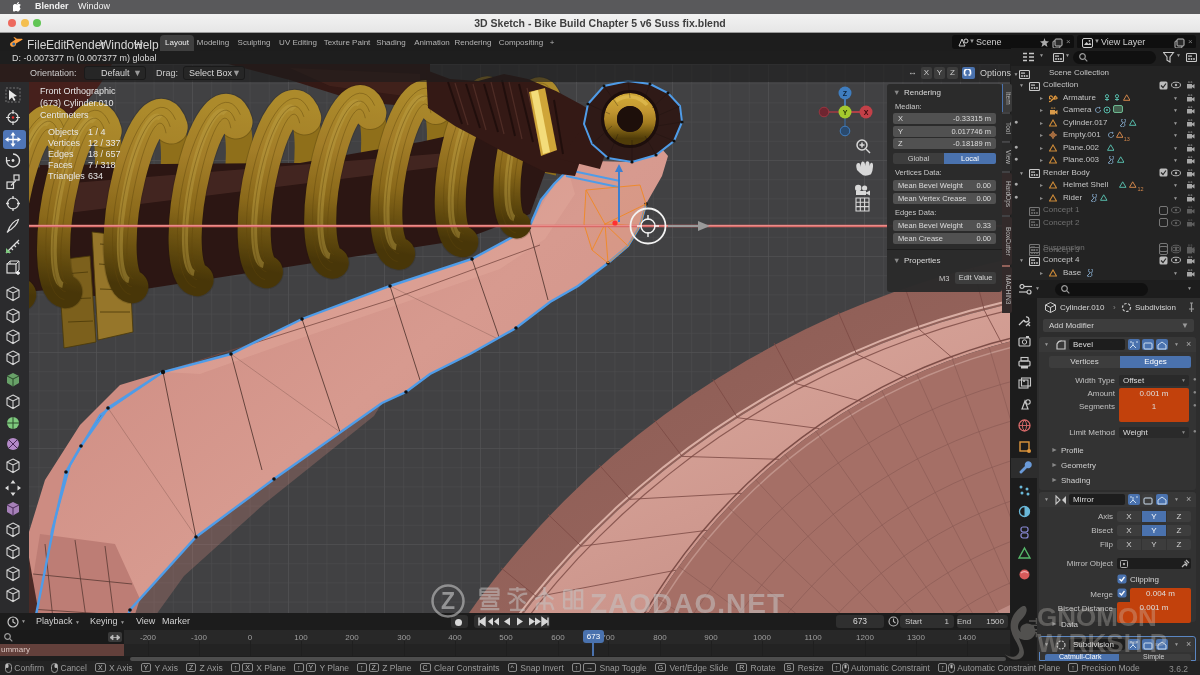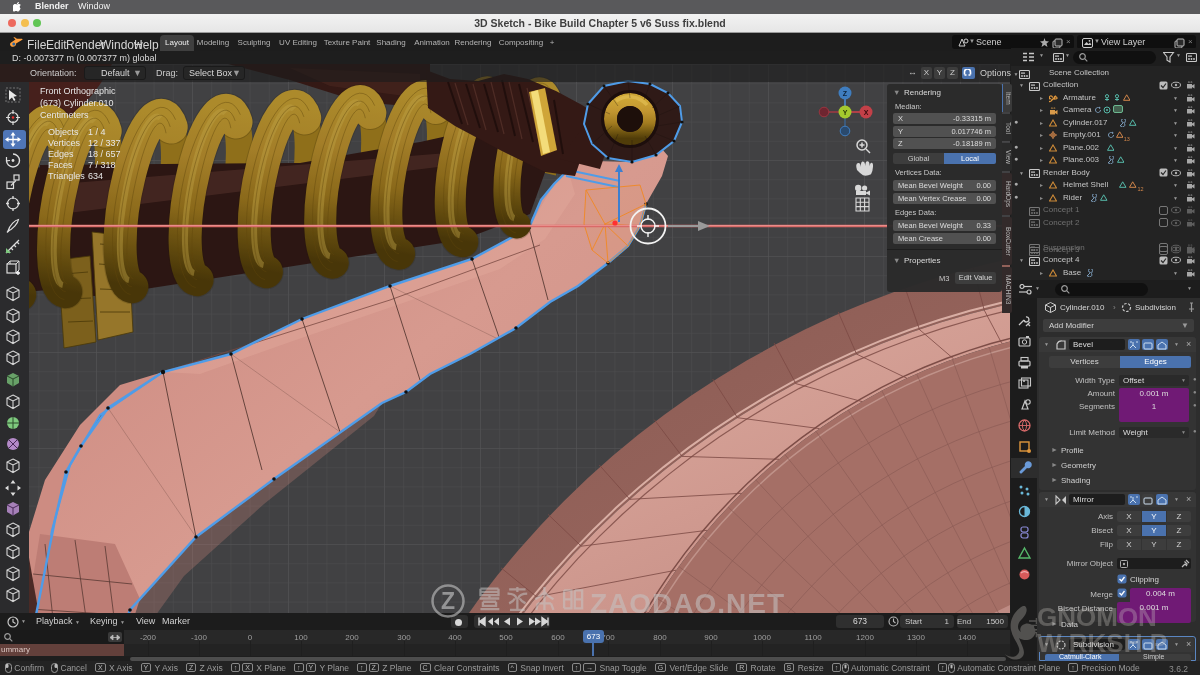--- a/index.html
+++ b/index.html
@@ -22,21 +22,21 @@
 .nprow{position:absolute;left:6px;width:103px;height:11px;background:#515151;border-radius:2px;color:#dcdcdc;line-height:11px}
 .nprow .lb{margin-left:5px}.nprow .vl{float:right;margin-right:5px}
 .ntabs{left:1002px;top:84px;width:10px;z-index:6;font-size:6.5px;color:#b8b8b8}
 .ntab{position:absolute;left:0;width:10px;writing-mode:vertical-rl;text-align:center;background:#2a2a2a;border-radius:0 2px 2px 0}
 .outliner{left:1011px;top:48px;width:189px;height:232px;background:#232323;font-size:8px;color:#c5c5c5;z-index:3}
 .ol-head{position:absolute;left:0;top:0;width:189px;height:18px;background:#1d1d1d}
 .orow{position:absolute;left:0;height:12.4px;line-height:12.4px;white-space:nowrap}
 .orow.gray{color:#707070}
 .props{left:1011px;top:280px;width:189px;height:381px;background:#2d2d2d;font-size:8px;color:#c5c5c5;z-index:3}
 .ptabs{position:absolute;left:0;top:18px;width:26px;height:363px;background:#1c1c1c}
-.pfld{position:absolute;background:#701a75;border-radius:2px;color:#dfdfdf;line-height:11px;height:21px}
+.pfld{position:absolute;background:#c2410c;border-radius:2px;color:#dfdfdf;line-height:11px;height:21px}
 .pbtn{position:absolute;background:#3d3d3d;border-radius:2px;color:#d5d5d5;text-align:center}
 .blue{background:#4a72ae !important;color:#fff !important}
 .plabel{position:absolute;text-align:right;color:#c0c0c0}
 .timeline{left:0;top:613px;width:1010px;height:48px;background:#242424;z-index:3}
 .tl-head{position:absolute;left:0;top:0;width:1010px;height:17px;background:#1c1c1c;color:#d2d2d2;font-size:9px}
 .tick{position:absolute;top:20px;color:#9e9e9e;font-size:8px;transform:translateX(-50%)}
 .wm{z-index:40;pointer-events:none}
 .fld{background:#262626;border:1px solid #1a1a1a;border-radius:3px;height:14px;line-height:13px;color:#d8d8d8}
 .statusbar{left:0;top:661px;width:1200px;height:14px;background:#232323;color:#9b9b9b;font-size:8.5px}
 .key{display:inline-block;border:1px solid #8a8a8a;border-radius:2px;color:#b8b8b8;font-size:7px;padding:0 2px;height:9px;line-height:8px;margin:0 1px;vertical-align:1px}

